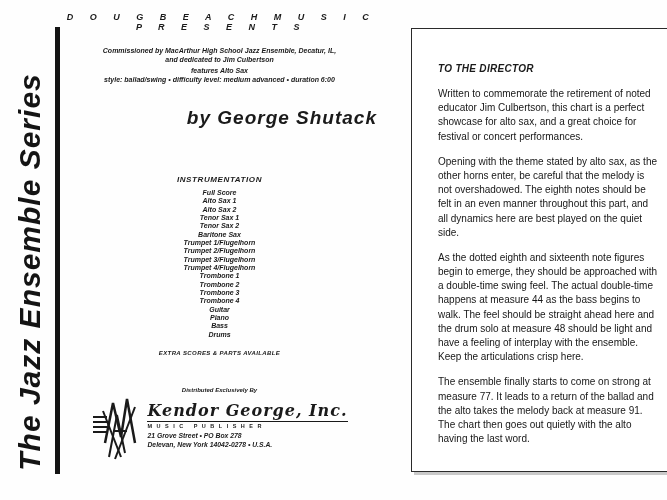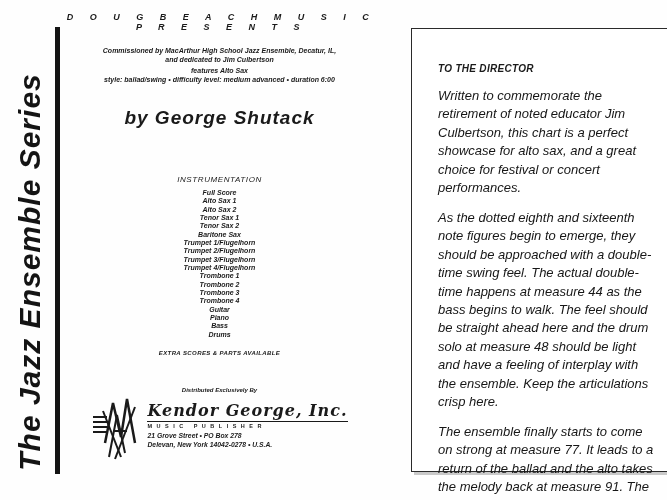--- a/index.html
+++ b/index.html
@@ -14,42 +14,42 @@
 
   
   .left-col{position:absolute;left:62px;top:0;width:315px;text-align:center;}
   .presents{margin-top:12px;font-size:9px;font-weight:bold;font-style:italic;
             letter-spacing:3.5px;word-spacing:7px;}
   .commission{margin-top:14px;font-size:7px;font-weight:bold;font-style:italic;line-height:1.35;}
   .main-title{margin-top:2px;font-size:40px;font-weight:bold;font-style:italic;
               letter-spacing:1px;line-height:1.0;}
   .feature{margin-top:2px;font-size:7px;font-weight:bold;font-style:italic;}
   .style-line{margin-top:2px;font-size:7px;font-weight:bold;font-style:italic;}
-  .byline{margin-top:24px;font-size:19px;font-weight:bold;font-style:italic;letter-spacing:1px;}
-  .instr-head{margin-top:46px;font-size:8px;font-weight:normal;font-style:italic;letter-spacing:.6px;}
+  .byline{margin-top:24px;font-size:19px;font-weight:bold;font-style:italic;letter-spacing:1px;text-align:right;}
+  .instr-head{margin-top:46px;font-size:8px;font-weight:bold;font-style:italic;letter-spacing:.6px;}
   .instr-list{margin-top:5px;font-size:7px;font-weight:bold;font-style:italic;line-height:8.35px;}
   .extra-note{margin-top:11px;font-size:6px;font-weight:bold;font-style:italic;letter-spacing:.4px;}
   .distributed{margin-top:31px;font-size:6px;font-weight:bold;font-style:italic;}
 
   
   .pub-block{margin-top:4px;display:flex;justify-content:center;align-items:flex-start;text-align:left;}
   .pub-mark{width:52px;height:64px;flex:0 0 auto;margin-right:4px;}
   .pub-text{padding-top:6px;}
   .pub-name{font-family:"DejaVu Serif",serif;font-style:italic;font-weight:bold;
             font-size:16px;letter-spacing:1px;white-space:nowrap;line-height:1;}
   .pub-tagline{margin-top:2px;border-top:1.5px solid #1a1a1a;padding-top:1px;
                font-size:5.5px;font-weight:bold;letter-spacing:4.5px;white-space:nowrap;}
   .pub-addr{margin-top:3px;font-size:6.8px;font-weight:bold;font-style:italic;line-height:1.3;}
 
   
   .right-page{position:absolute;left:375px;top:28px;width:262px;height:444px;
     background:#fff;border:1.5px solid #2a2a2a;box-shadow:3px 3px 0 #c9c9c9;
     box-sizing:border-box;padding:34px 14px 0 26px;margin-left:36px;}
   .dir-head{font-size:10px;font-weight:bold;font-style:italic;letter-spacing:.3px;}
-  .dir-body p{margin:11px 0 0 0;font-size:13px;font-style:italic;line-height:1.42;
+  .dir-body p{margin:11px 0 0 0;font-size:10px;line-height:1.42;
               color:#161616;text-align:left;}
   .dir-body p:first-child{margin-top:13px;}
   .bio{margin-top:56px;font-size:7px;font-weight:bold;font-style:italic;line-height:1.36;
        color:#161616;}
 </style>
 </head>
 <body>
 
 <div id="page">
 
@@ -116,19 +116,20 @@
 
         </div>
       </div>
     </div>
   </div>
 
   <div class="right-page">
     <div class="dir-head">TO THE DIRECTOR</div>
     <div class="dir-body">
         <p>Written to commemorate the retirement of noted educator Jim Culbertson, this chart is a perfect showcase for alto sax, and a great choice for festival or concert performances.</p>
+        <p>Opening with the theme stated by alto sax, as the other horns enter, be careful that the melody is not overshadowed. The eighth notes should be felt in an even manner throughout this part, and all dynamics here are best played on the quiet side.</p>
         <p>As the dotted eighth and sixteenth note figures begin to emerge, they should be approached with a double-time swing feel. The actual double-time happens at measure 44 as the bass begins to walk. The feel should be straight ahead here and the drum solo at measure 48 should be light and have a feeling of interplay with the ensemble. Keep the articulations crisp here.</p>
         <p>The ensemble finally starts to come on strong at measure 77. It leads to a return of the ballad and the alto takes the melody back at measure 91. The chart then goes out quietly with the alto having the last word.</p>
       </div>
     <div class="bio">George Shutack is widely regarded as one of the leading composers of jazz ensemble music for younger players. While he has written many more challenging works, he is best known for his charts at the grade 3-4 levels. A keyboard player living in the Chicago area, George has been writing for Doug Beach Music since 1978. In addition to being one of the core staff writers, he is also responsible for many of the decisions regarding the company's musical direction. With over 125 compositions to his credit, George is one of the most active writers in jazz education today.</div>
   </div>
 
 </div>
 
 </body></html>

